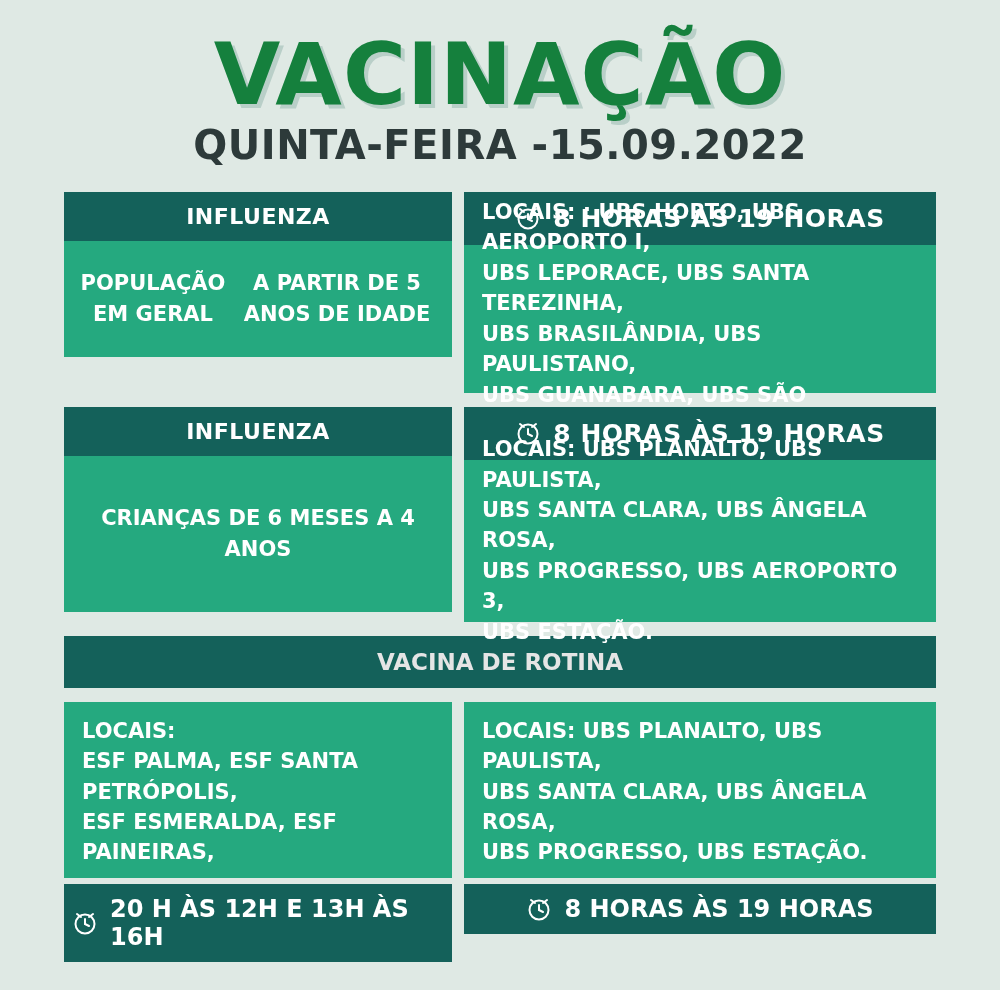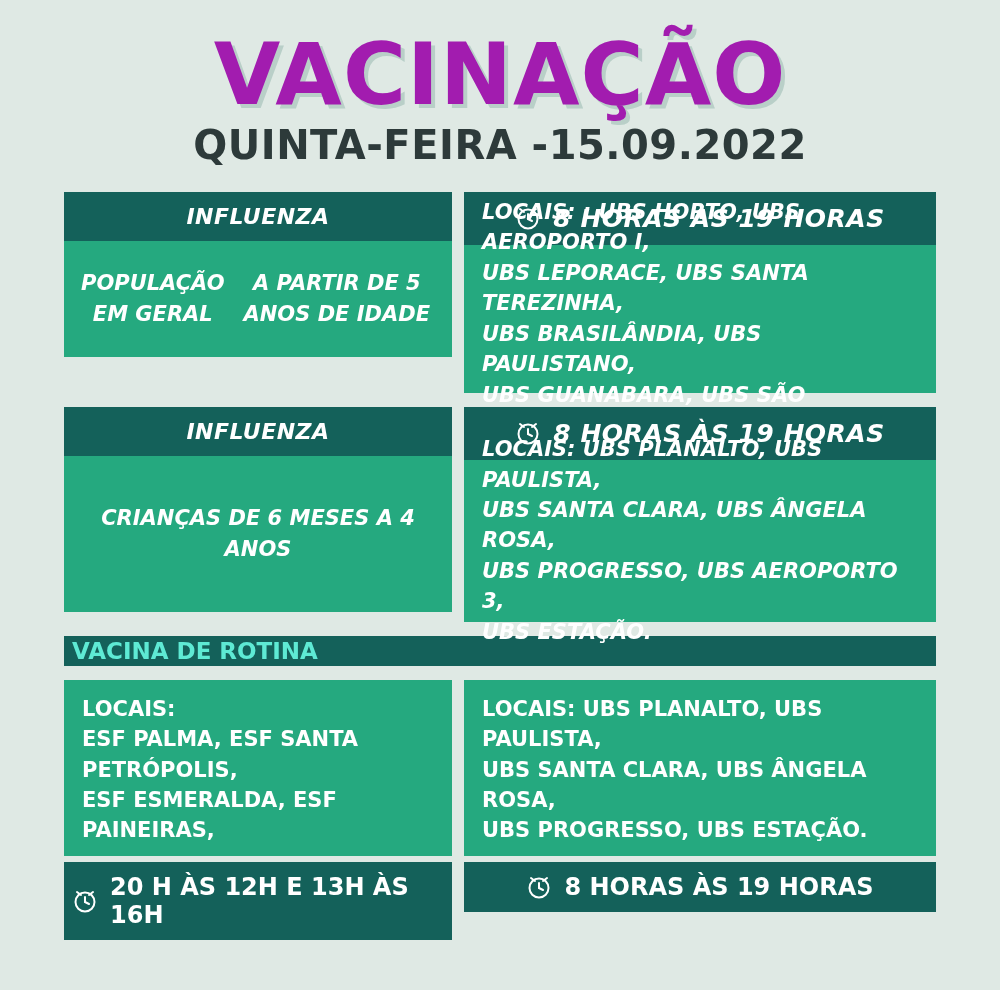--- a/index.html
+++ b/index.html
@@ -25,21 +25,21 @@
   .title-wrap {
     text-align: center;
     padding-top: 34px;
   }
   .main-title {
     font-family: "DejaVu Sans", sans-serif;
     font-weight: bold;
     font-size: 86px;
     line-height: 0.95;
     letter-spacing: 1px;
-    color: #a21caf;
+    color: #15803d;
     text-shadow: 4px 4px 0 #b9cfc8;
     margin: 0;
   }
   .sub-title {
     font-family: "DejaVu Sans", sans-serif;
     font-weight: bold;
     font-size: 40px;
     letter-spacing: 0.5px;
     color: #2d3a3a;
     margin: 6px 0 0 0;
@@ -58,21 +58,20 @@
   .col-left {
     width: 388px;
     flex: 0 0 388px;
   }
   .col-right {
     flex: 1 1 auto;
   }
   .panel {
     background: #25a97f;
     color: #ffffff;
-    font-style: italic;
   }
   .panel-header {
     background: #14615a;
     color: #ffffff;
     text-align: center;
     font-family: "DejaVu Sans", sans-serif;
     font-weight: bold;
     font-size: 22px;
     letter-spacing: 0.5px;
     padding: 12px 8px;
@@ -123,26 +122,26 @@
   .box-locais-2 .panel-body {
     height: 130px;
     display: flex;
     flex-direction: column;
     justify-content: center;
   }
 
   
   .rotina-header {
     background: #14615a;
-    color: #5eead4;
-    text-align: left;
+    color: #e5e5e5;
+    text-align: center;
     font-family: "DejaVu Sans", sans-serif;
     font-weight: bold;
     font-size: 23px;
-    padding: 2px 8px;
+    padding: 13px 8px;
     margin-bottom: 14px;
   }
   .rotina-body {
     background: #25a97f;
     padding: 14px 18px 10px 18px;
     font-family: "DejaVu Sans", sans-serif;
     font-weight: bold;
     font-size: 21px;
     line-height: 1.45;
     color: #fff;

